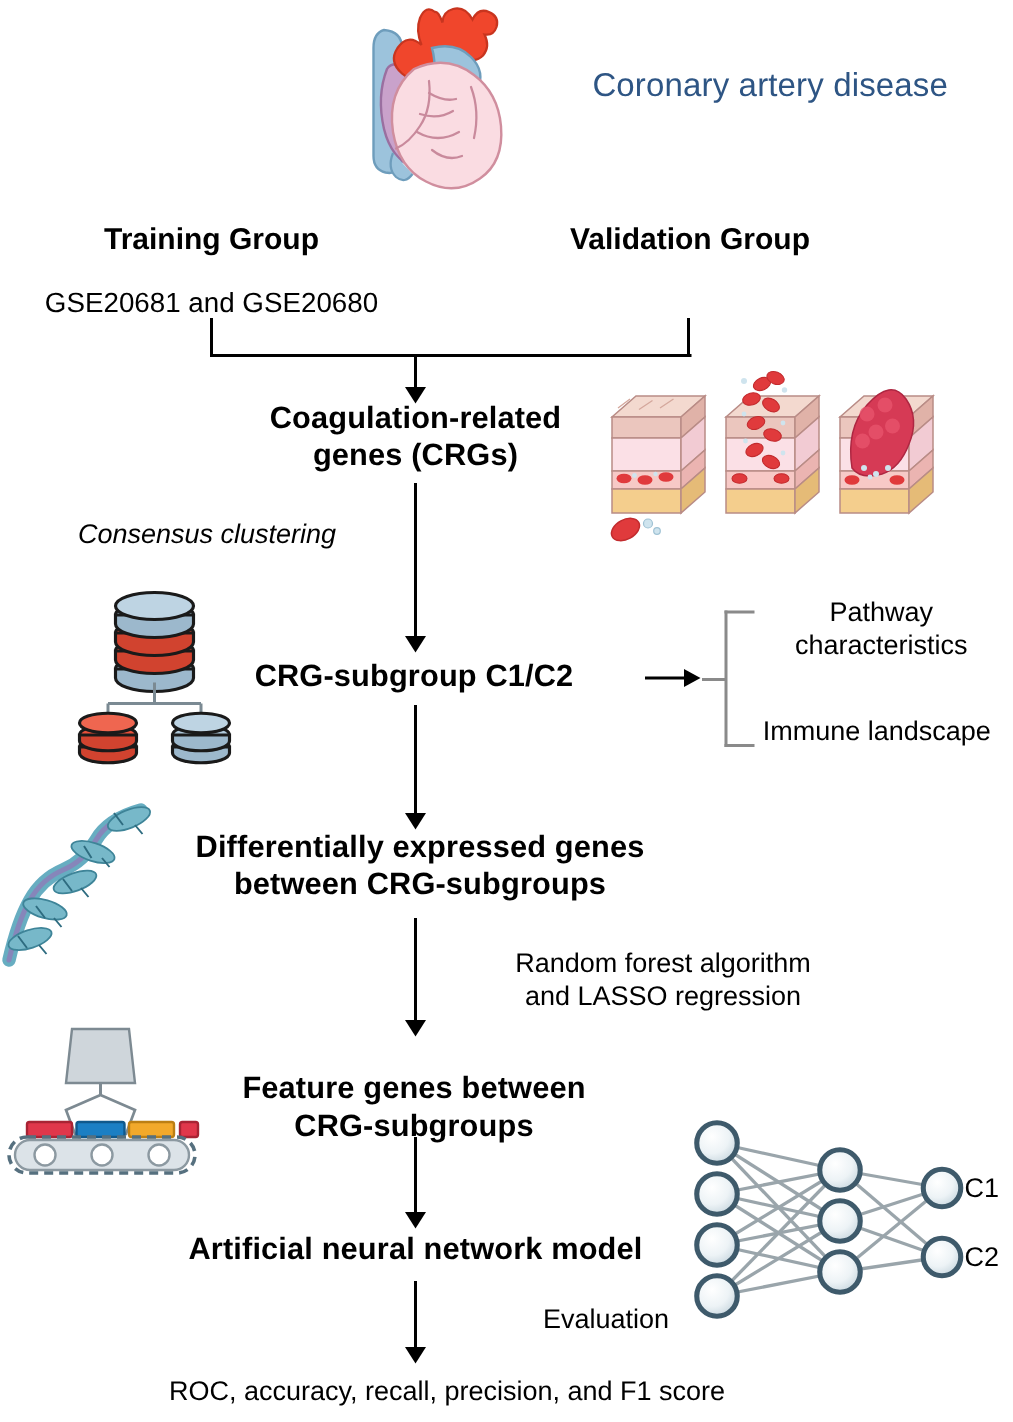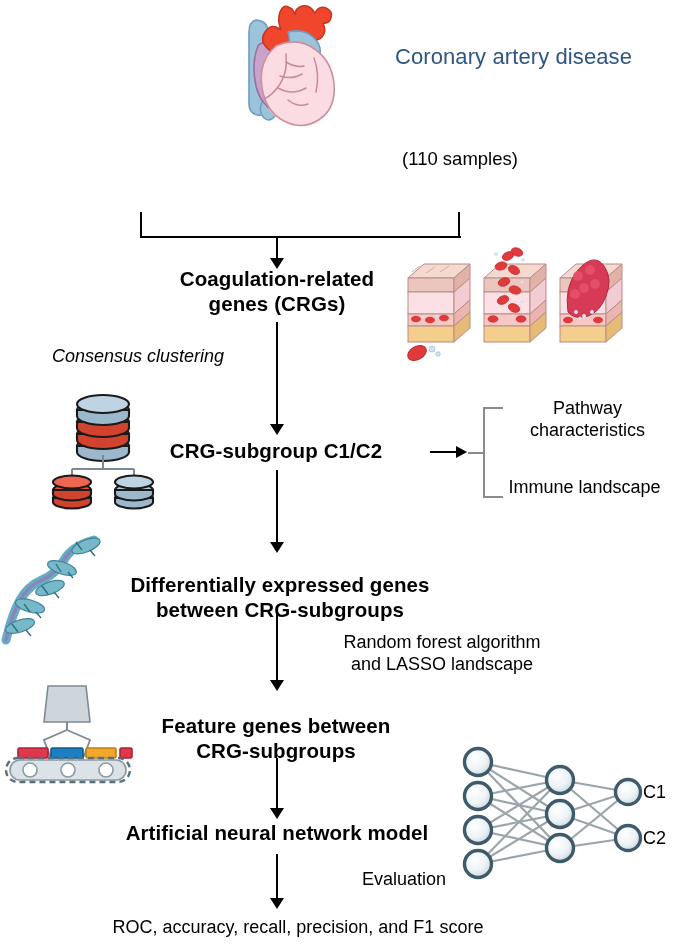--- a/index.html
+++ b/index.html
@@ -62,24 +62,26 @@
       <path d="M60 98 q10 8 20 4"></path>
     </g>
 
     <path d="M34 100 q-4 10 2 16 q6 5 11 -2" fill="#9CC3DC" stroke="#6E9DBC" stroke-width="1.5"></path>
   </svg>
 </div>
 
 <div class="txt title-cad">Coronary artery disease</div>
 
 <div class="txt" style="left:10px;top:128px;width:262px;">
+  <div class="grp-head">Training Group</div>
+  <div class="grp-sub">GSE20681 and GSE20680</div>
 </div>
 
 <div class="txt" style="left:332px;top:128px;width:256px;">
-  <div class="grp-sub">(110 samples)</div>
+  <div class="grp-head">Validation Group</div>
 </div>
 
 <div class="vline" style="left:140px;top:212px;height:26px;"></div>
 <div class="vline" style="left:458px;top:212px;height:26px;"></div>
 <div class="hline" style="left:140px;top:236px;width:321px;"></div>
 <div class="vline" style="left:276px;top:236px;height:24px;"></div>
 <div class="arrowhead" style="left:270px;top:258px;"></div>
 
 <div class="abs" style="left:400px;top:252px;width:240px;height:105px;">
   <svg width="240" height="105" viewBox="0 0 240 105">
@@ -263,27 +265,27 @@
       <ellipse cx="18" cy="94" rx="15" ry="6" transform="rotate(-18 18 94)"></ellipse>
     </g>
     <g stroke="#2E6C80" stroke-width="1.3">
       <path d="M74 10 l6 8 M88 18 l5 6 M54 32 l5 8 M66 40 l5 6
                M40 54 l6 8 M52 60 l5 6 M22 72 l6 8 M34 80 l5 6
                M10 92 l6 8 M24 98 l5 6"></path>
     </g>
   </svg>
 </div>
 
-<div class="txt node-bold" style="left:100px;top:552px;width:360px;margin-top:20px;">Differentially expressed genes
+<div class="txt node-bold" style="left:100px;top:552px;width:360px;">Differentially expressed genes
 between CRG-subgroups</div>
 
 <div class="vline" style="left:276px;top:612px;height:72px;"></div>
 <div class="arrowhead" style="left:270px;top:680px;"></div>
 <div class="txt plain" style="left:316px;top:632px;width:252px;text-align:center;">Random forest algorithm
-and LASSO landscape</div>
+and LASSO regression</div>
 
 <div class="abs" style="left:4px;top:676px;width:128px;height:104px;">
   <svg width="128" height="104" viewBox="0 0 128 104">
 
     <polygon points="44,10 82,10 86,46 40,46" fill="#CFD6DB" stroke="#7D8A92" stroke-width="1.6"></polygon>
     <line x1="63" y1="46" x2="63" y2="56" stroke="#7D8A92" stroke-width="2"></line>
 
     <polygon points="63,54 86,64 80,80 46,80 40,64" fill="#FFFFFF" stroke="#7D8A92" stroke-width="1.8"></polygon>
 
     <rect x="47" y="72" width="32" height="10" rx="1.6" fill="#1B7FC4" stroke="#10598C" stroke-width="1.6"></rect>

